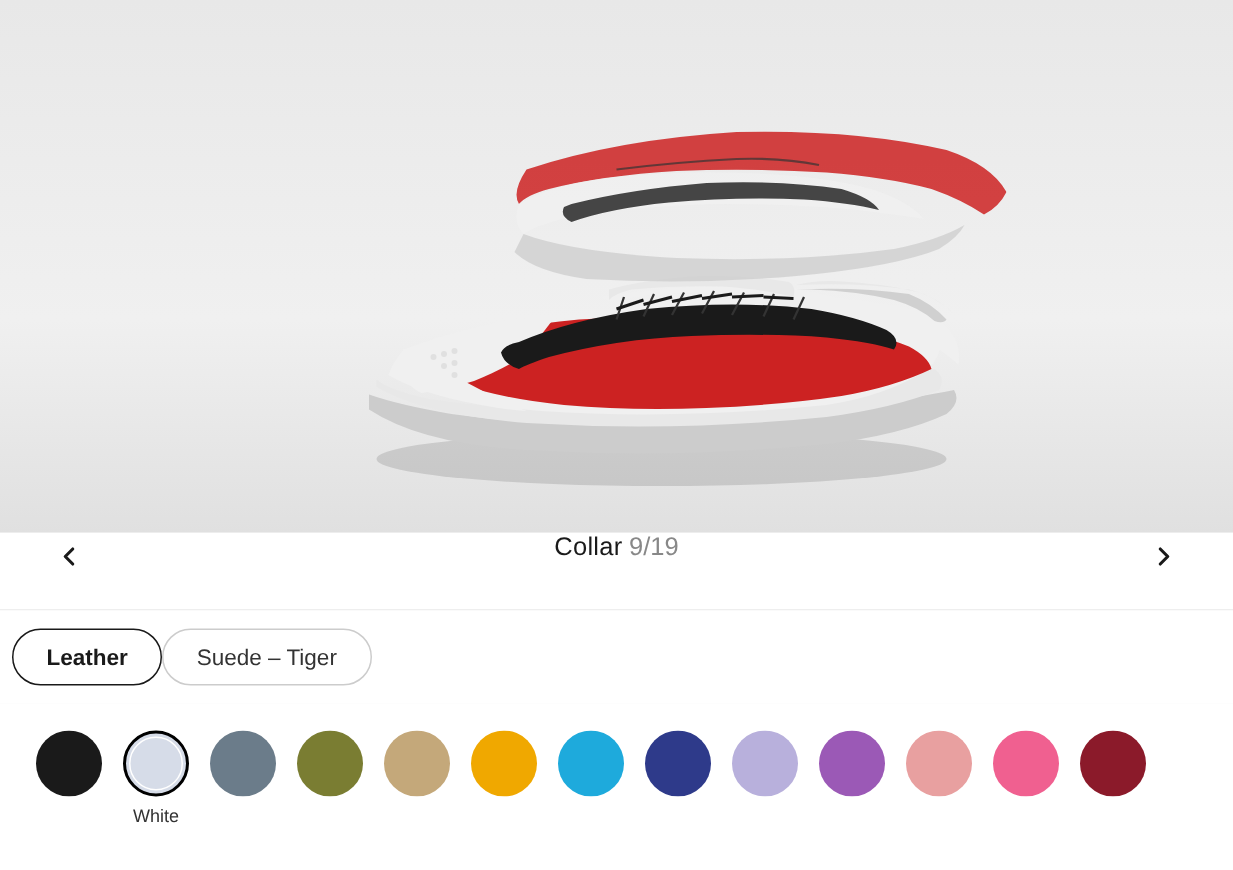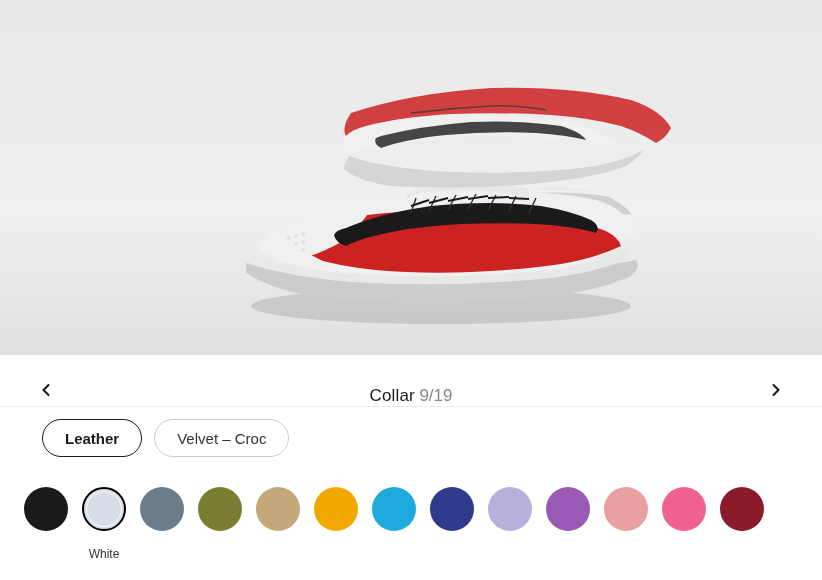--- a/index.html
+++ b/index.html
@@ -22,21 +22,21 @@
       position: relative;
       overflow: hidden;
     }
 
     
     .nav-row {
       width: 822px;
       height: 52px;
       background: #ffffff;
       display: flex;
-      align-items: flex-end;
+      align-items: flex-start;
       justify-content: space-between;
       padding: 0 30px;
       border-bottom: 1px solid #eeeeee;
     }
 
     .nav-arrow {
       width: 32px;
       height: 32px;
       display: flex;
       align-items: center;
@@ -60,22 +60,21 @@
       color: #888888;
     }
 
     
     .chips-row {
       width: 822px;
       height: 62px;
       background: #ffffff;
       display: flex;
       align-items: center;
-      padding: 0 42px;
-      gap: 12px;
+      padding: 0 8px;
       overflow-x: auto;
     }
     .chips-row::-webkit-scrollbar { display: none; }
 
     .chip {
       height: 38px;
       padding: 0 22px;
       border-radius: 100px;
       border: 1.5px solid #1a1a1a;
       background: transparent;
@@ -109,21 +108,21 @@
       padding: 18px 24px 0 24px;
       gap: 14px;
       overflow-x: auto;
     }
     .swatches-row::-webkit-scrollbar { display: none; }
 
     .swatch-item {
       display: flex;
       flex-direction: column;
       align-items: center;
-      gap: 16px;
+      gap: 6px;
       cursor: pointer;
       flex-shrink: 0;
     }
 
     .swatch-circle {
       width: 44px;
       height: 44px;
       border-radius: 50%;
       border: 2.5px solid transparent;
       position: relative;
@@ -225,21 +224,21 @@
   <div class="nav-arrow">
     <svg viewBox="0 0 24 24" fill="none" stroke="#1a1a1a" stroke-width="2.5" stroke-linecap="round" stroke-linejoin="round">
       <polyline points="9 18 15 12 9 6"></polyline>
     </svg>
   </div>
 </div>
 
 <div class="chips-row">
 
 <div class="chip active">Leather</div>
-    <div class="chip">Velvet – Croc</div>
+    <div class="chip">Suede – Tiger</div>
   </div>
 
 <div class="swatches-row">
 
 <div class="swatch-item">
       <div class="swatch-circle" style="background: rgb(26, 26, 26);"></div>
       <span class="swatch-label"></span>
     </div>
     <div class="swatch-item">
       <div class="swatch-circle selected" style="background: rgb(214, 220, 232);"></div>

